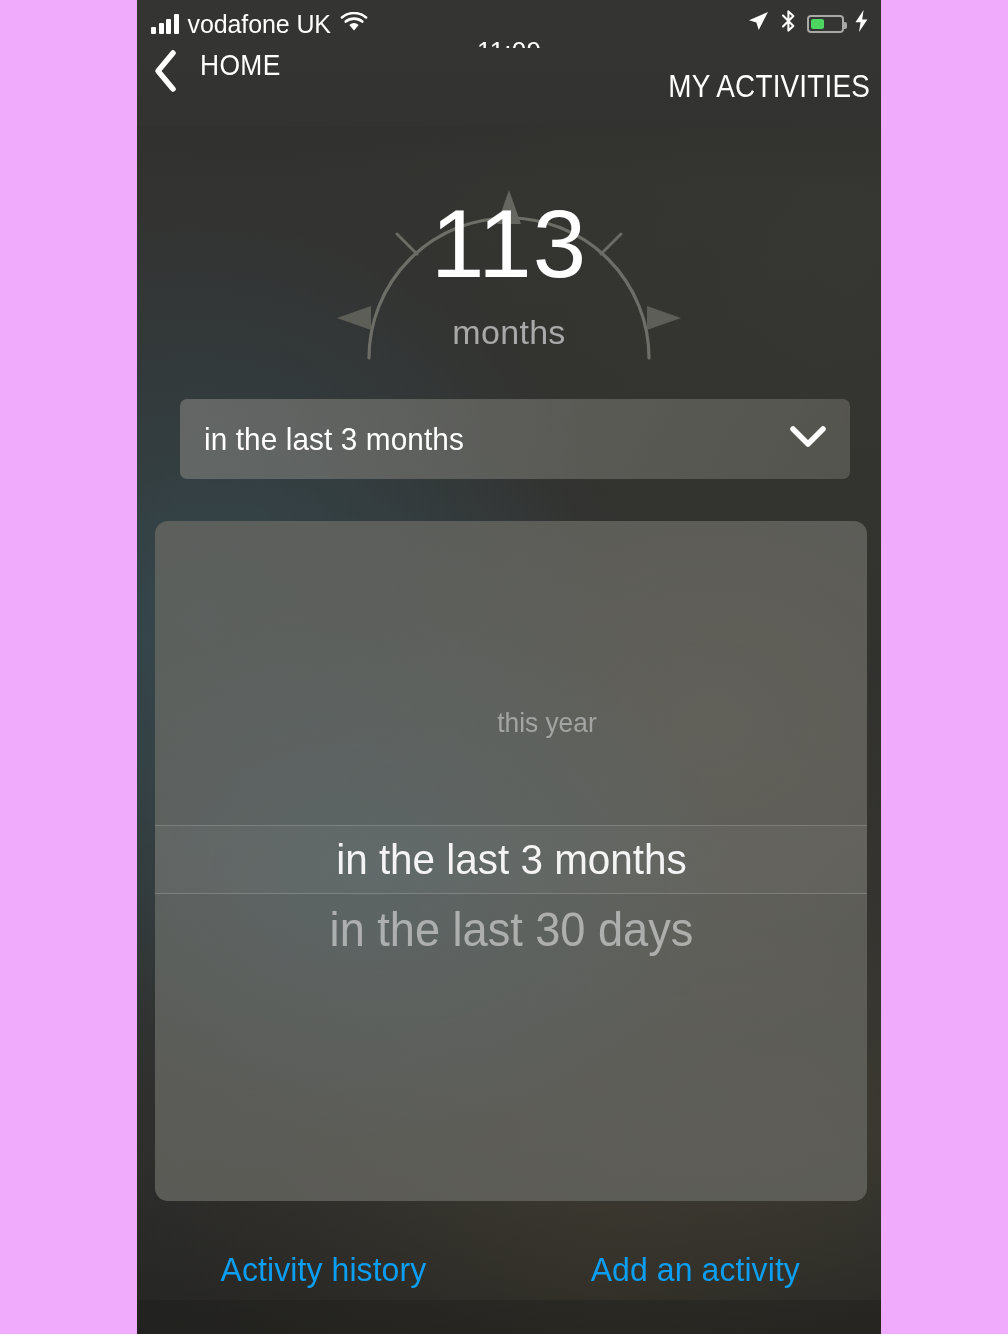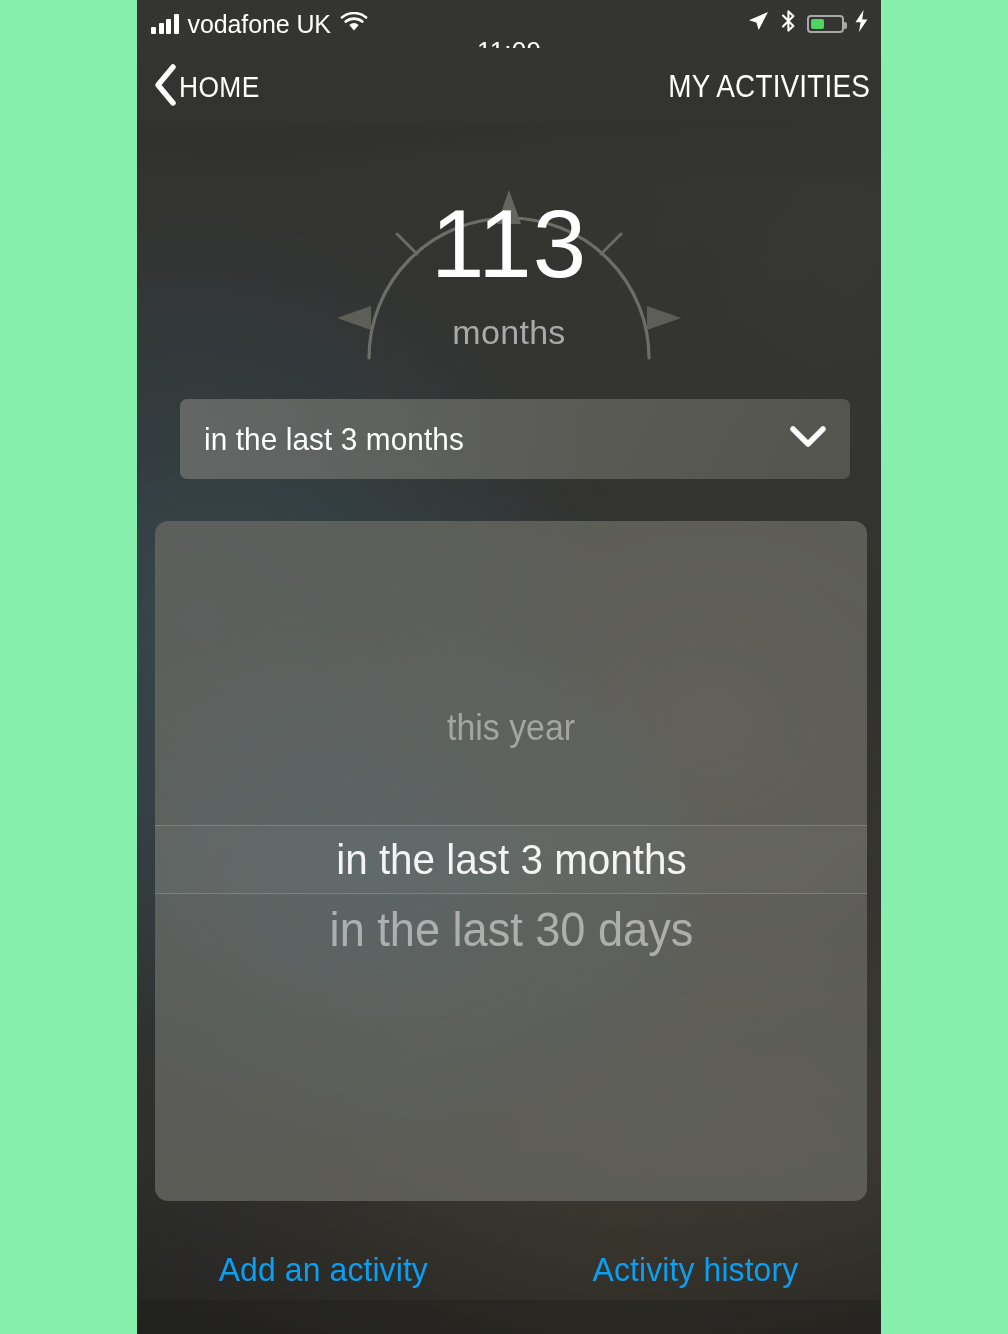--- a/index.html
+++ b/index.html
@@ -13,21 +13,21 @@
     overflow: hidden;
     font-family: "Liberation Sans", sans-serif;
     -webkit-font-smoothing: antialiased;
   }
 
   
   #screen {
     position: relative;
     width: 1008px;
     height: 1334px;
-    background: #86efac;
+    background: #f0abfc;
   }
   #phone {
     position: absolute;
     left: 137px;
     top: 0;
     width: 744px;
     height: 1334px;
     overflow: hidden;
     background: #333230;
   }
@@ -102,21 +102,21 @@
   
   .navbar {
     position: absolute;
     left: 0; top: 48px;
     width: 744px; height: 78px;
     background: linear-gradient(to bottom, #343432 0%, #323230 100%);
     color: #fff;
   }
   .nav-back {
     position: absolute; left: 14px; top: 0; height: 78px;
-    display: flex; align-items: center; gap: 0;
+    display: flex; gap: 21px;
     cursor: pointer;
   }
   .chev-back { display:block; }
   .nav-back-label {
     font-size: 30px;
     font-family: "Liberation Sans Narrow", "Liberation Sans", sans-serif;
     letter-spacing: 0.4px;
     transform: scaleX(0.88);
     transform-origin: left center;
   }
@@ -193,21 +193,21 @@
   .picker-item {
     position: absolute;
     left: 0; width: 712px;
     text-align: center;
     font-family: "Liberation Sans Narrow", "Liberation Sans", sans-serif;
     cursor: pointer;
     white-space: nowrap;
   }
   .picker-item span { display:inline-block; transform: scaleX(0.94); }
 
-  .pi-0 { top: 186px;  font-size: 36px; color: rgba(221,221,221,0.55); }
+  .pi-0 { top: 186px;  font-size: 28px; color: rgba(221,221,221,0.55); padding-left: 36px; }
   .pi-1 { top: 249px;  font-size: 38px; color: rgba(226,226,226,0.62); }
   .pi-2 { top: 314px;  font-size: 43px; color: #f4f4f4; }
   .pi-3 { top: 381px;  font-size: 48px; color: rgba(226,226,226,0.60); }
   .pi-4 { top: 444px;  font-size: 36px; color: rgba(221,221,221,0.52); }
 
   .sel-line {
     position: absolute; left: 0; width: 712px; height: 1px;
     background: rgba(200,200,200,0.30);
   }
   .sel-line.top { top: 304px; }
@@ -349,23 +349,23 @@
           <span>in the last 3 months</span>
         </div>
         <div class="picker-item pi-3">
           <span>in the last 30 days</span>
         </div>
       </div>
     </div>
 
     <div class="links">
       <div class="link">
+        <span>Activity history</span>
+      </div>
+      <div class="link">
         <span>Add an activity</span>
-      </div>
-      <div class="link">
-        <span>Activity history</span>
       </div>
     </div>
 
     <div class="bottom-pad"></div>
 
   </div>
 </div>
 
 </body></html>

